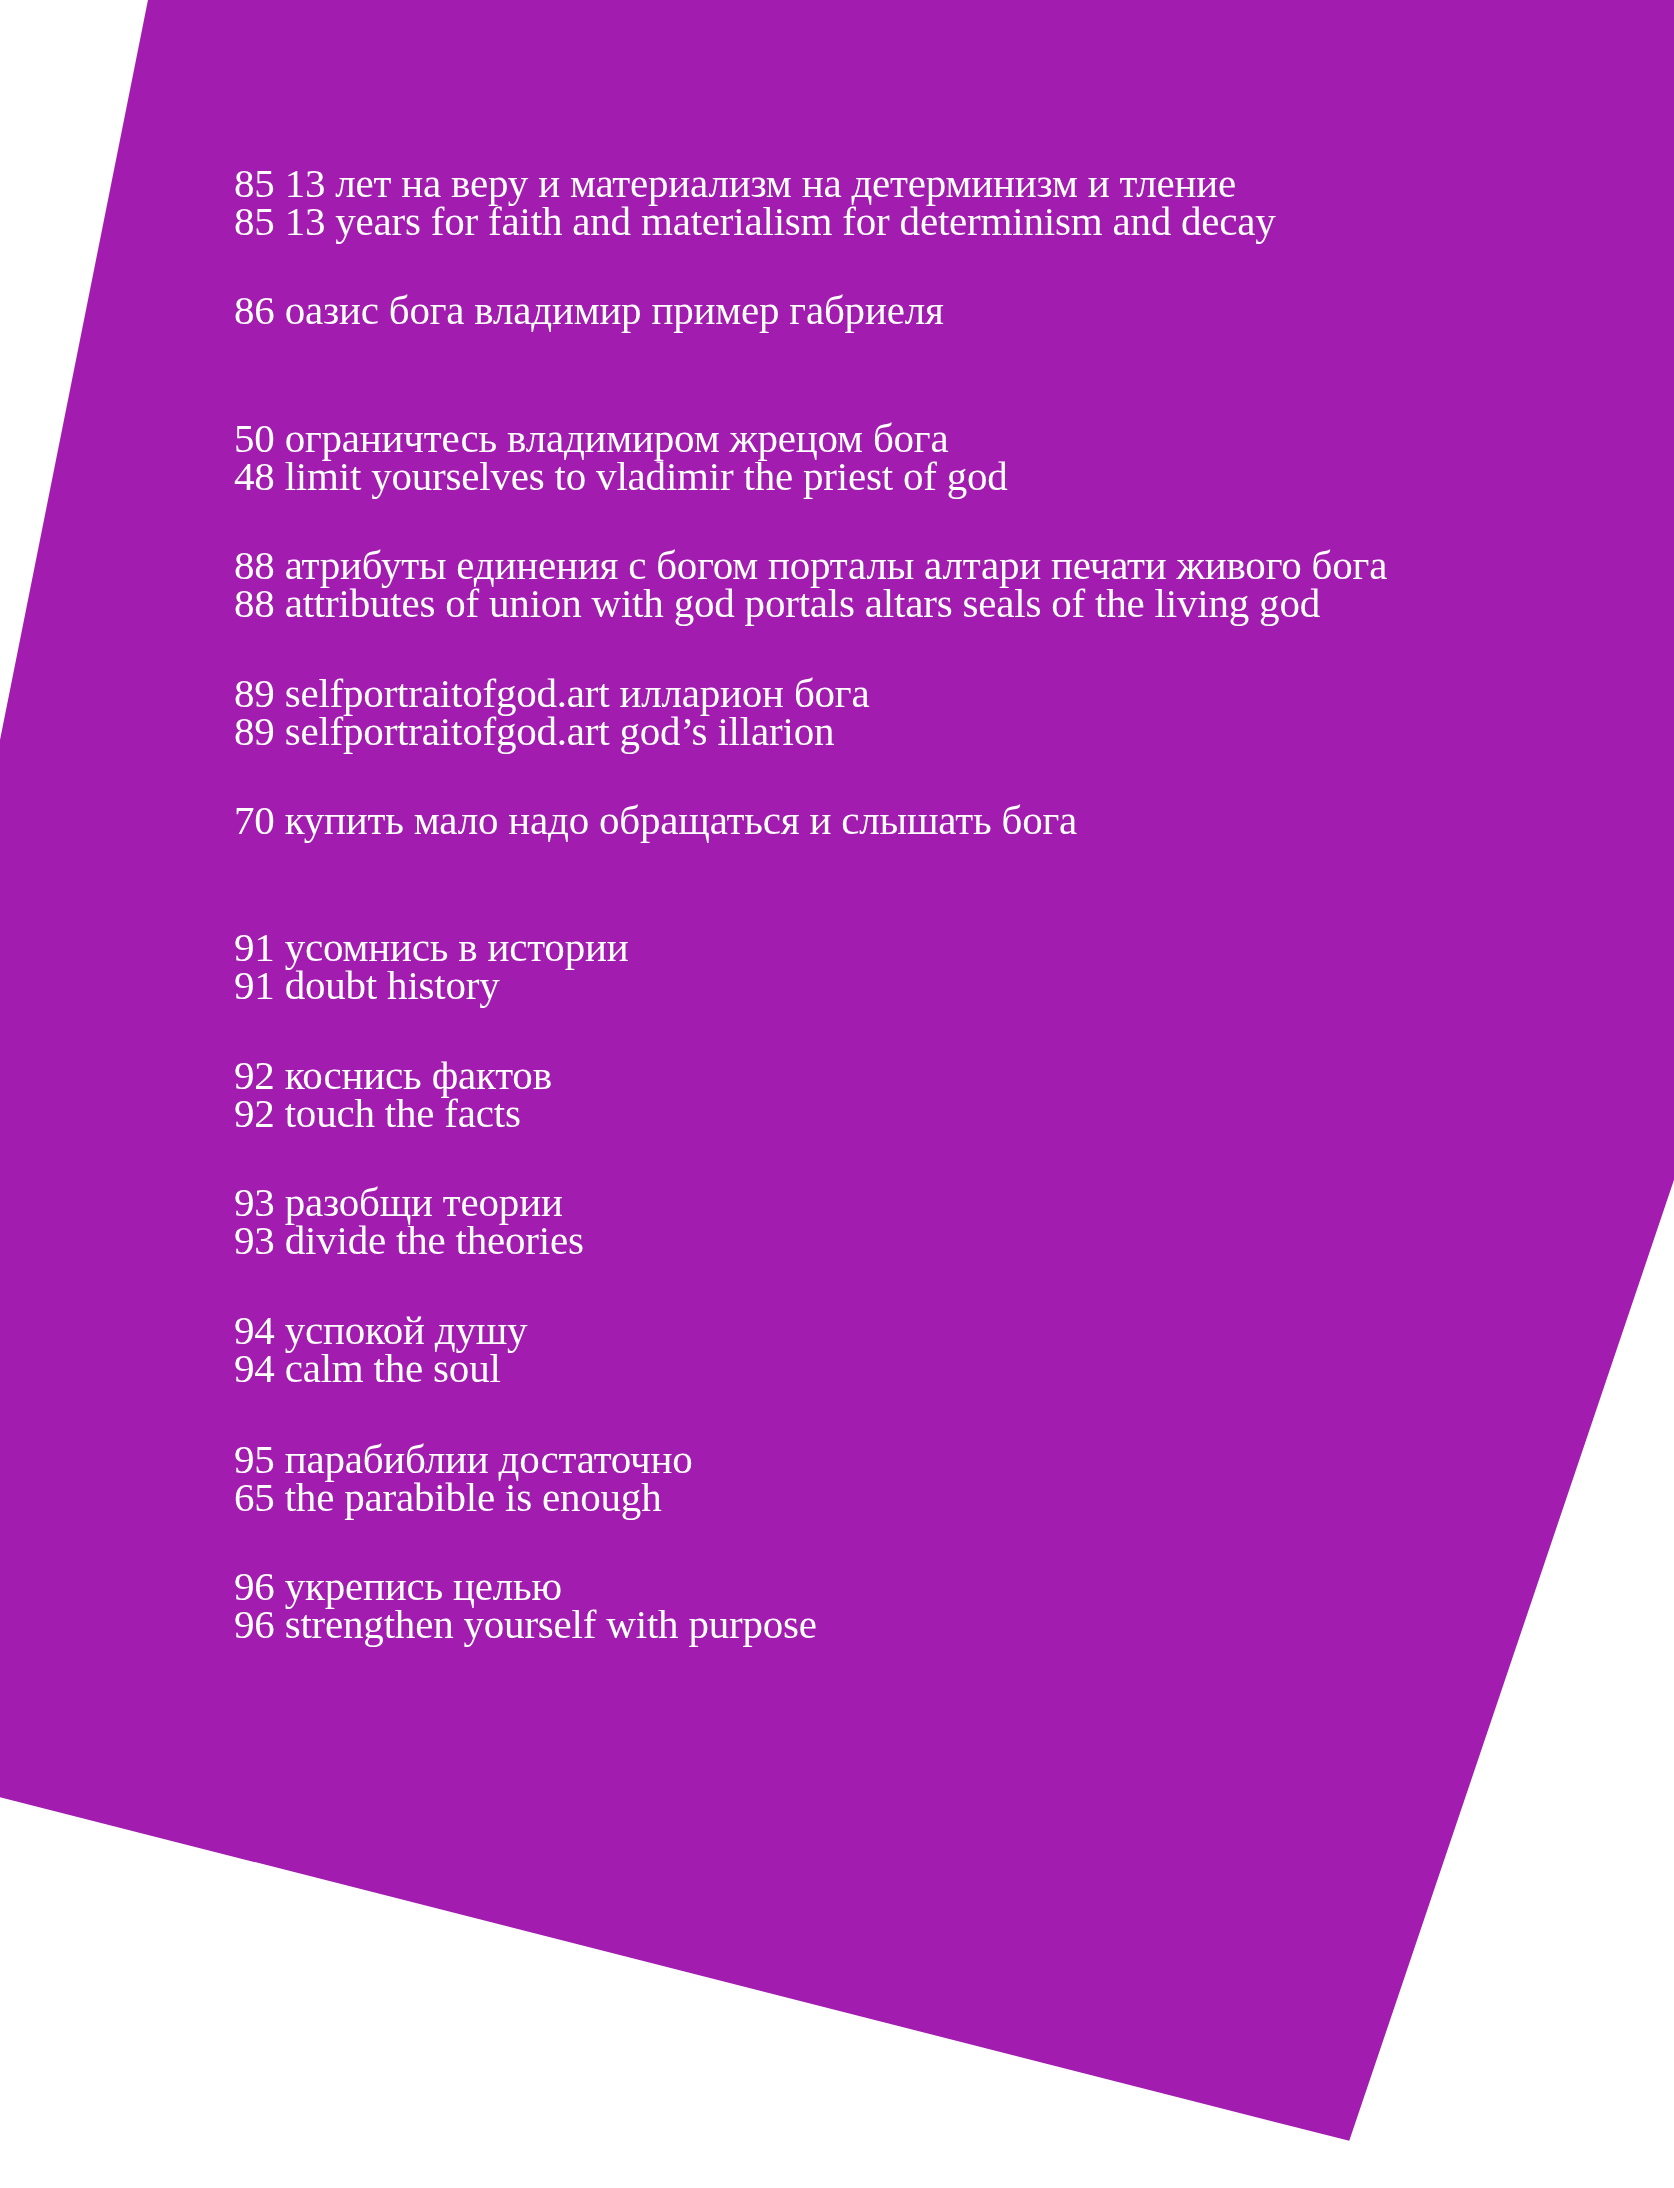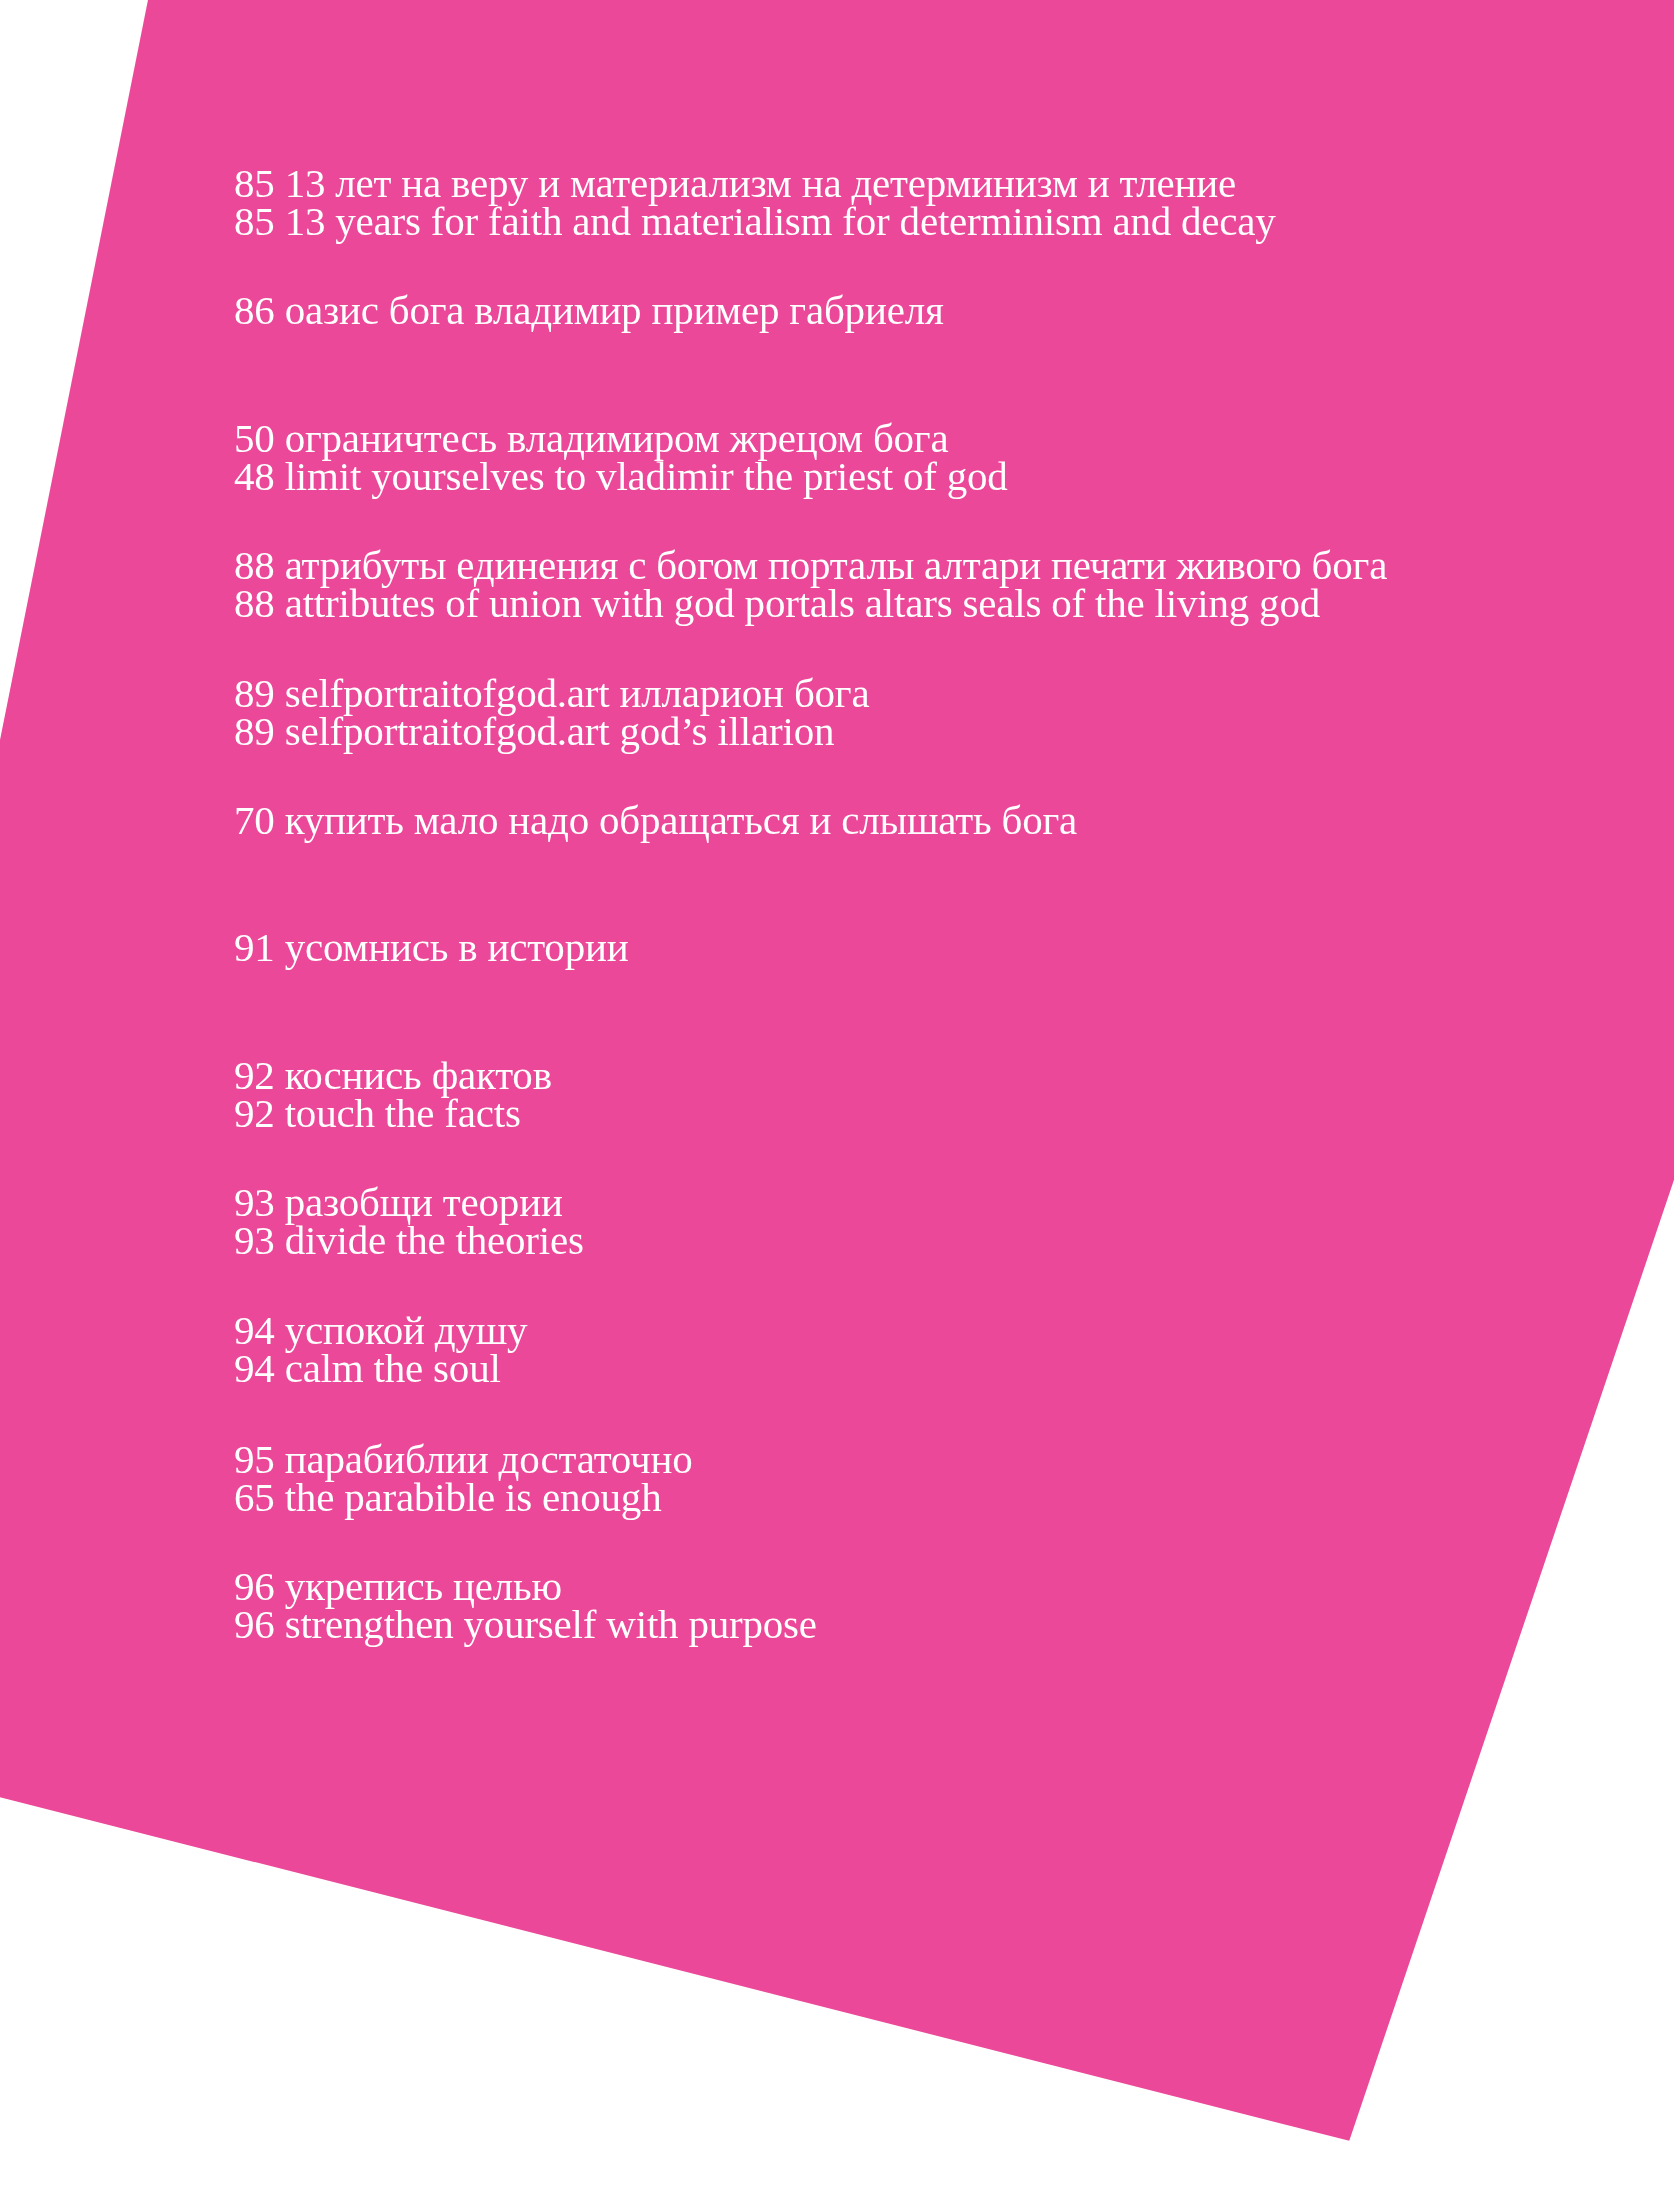--- a/index.html
+++ b/index.html
@@ -13,21 +13,21 @@
     position: relative;
     overflow: hidden;
     font-family: "Liberation Serif", "DejaVu Serif", serif;
   }
   
   .paper {
     position: absolute;
     left: 0; top: 0;
     width: 1674px;
     height: 2189px;
-    background: #ec4899;
+    background: #a21caf;
     clip-path: polygon(
       8.84% 0%,
       100% 0%,
       100% 53.9%,
       80.6% 97.8%,
       0% 82.1%,
       0% 33.8%
     );
   }
   .text-block {
@@ -78,20 +78,21 @@
       <div class="line">89 selfportraitofgod.art илларион бога</div>
       <div class="line">89 selfportraitofgod.art god’s illarion</div>
     </div>
 
     <div class="pair" style="top:801px">
       <div class="line">70 купить мало надо обращаться и слышать бога</div>
     </div>
 
     <div class="pair" style="top:928px">
       <div class="line">91 усомнись в истории</div>
+      <div class="line">91 doubt history</div>
     </div>
 
     <div class="pair" style="top:1056px">
       <div class="line">92 коснись фактов</div>
       <div class="line">92 touch the facts</div>
     </div>
 
     <div class="pair" style="top:1183px">
       <div class="line">93 разобщи теории</div>
       <div class="line">93 divide the theories</div>

